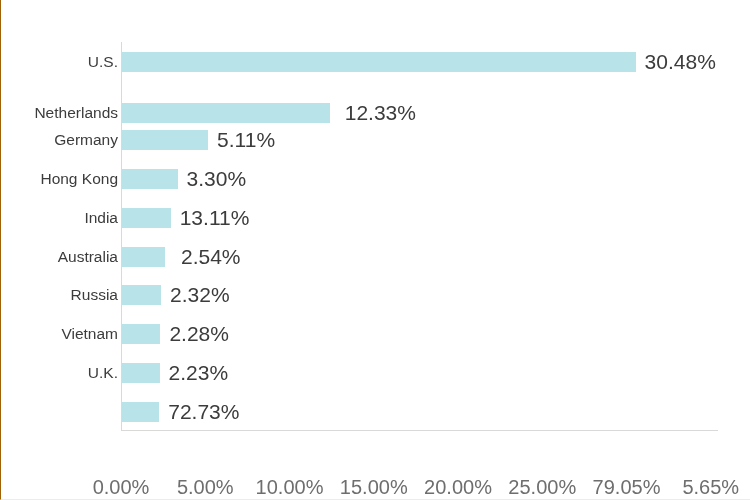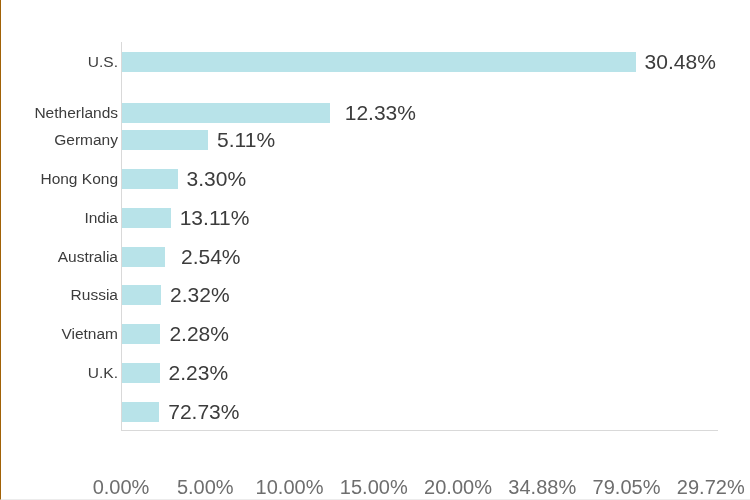--- a/index.html
+++ b/index.html
@@ -147,18 +147,18 @@
           <div class="bar" style="width: 37.2385px; background: rgb(184, 227, 233);"></div>
           <div class="val-label" style="left: 167.238px;">72.73%</div>
         </div>
       </div>
     <div id="xticks-container">
         <div class="x-tick" style="left: 120px;">0.00%</div>
         <div class="x-tick" style="left: 204.25px;">5.00%</div>
         <div class="x-tick" style="left: 288.5px;">10.00%</div>
         <div class="x-tick" style="left: 372.75px;">15.00%</div>
         <div class="x-tick" style="left: 457px;">20.00%</div>
-        <div class="x-tick" style="left: 541.25px;">34.88%</div>
+        <div class="x-tick" style="left: 541.25px;">25.00%</div>
         <div class="x-tick" style="left: 625.5px;">79.05%</div>
-        <div class="x-tick" style="left: 709.75px;">29.72%</div>
+        <div class="x-tick" style="left: 709.75px;">5.65%</div>
       </div>
   </div>
 </div>
 
 </body></html>

